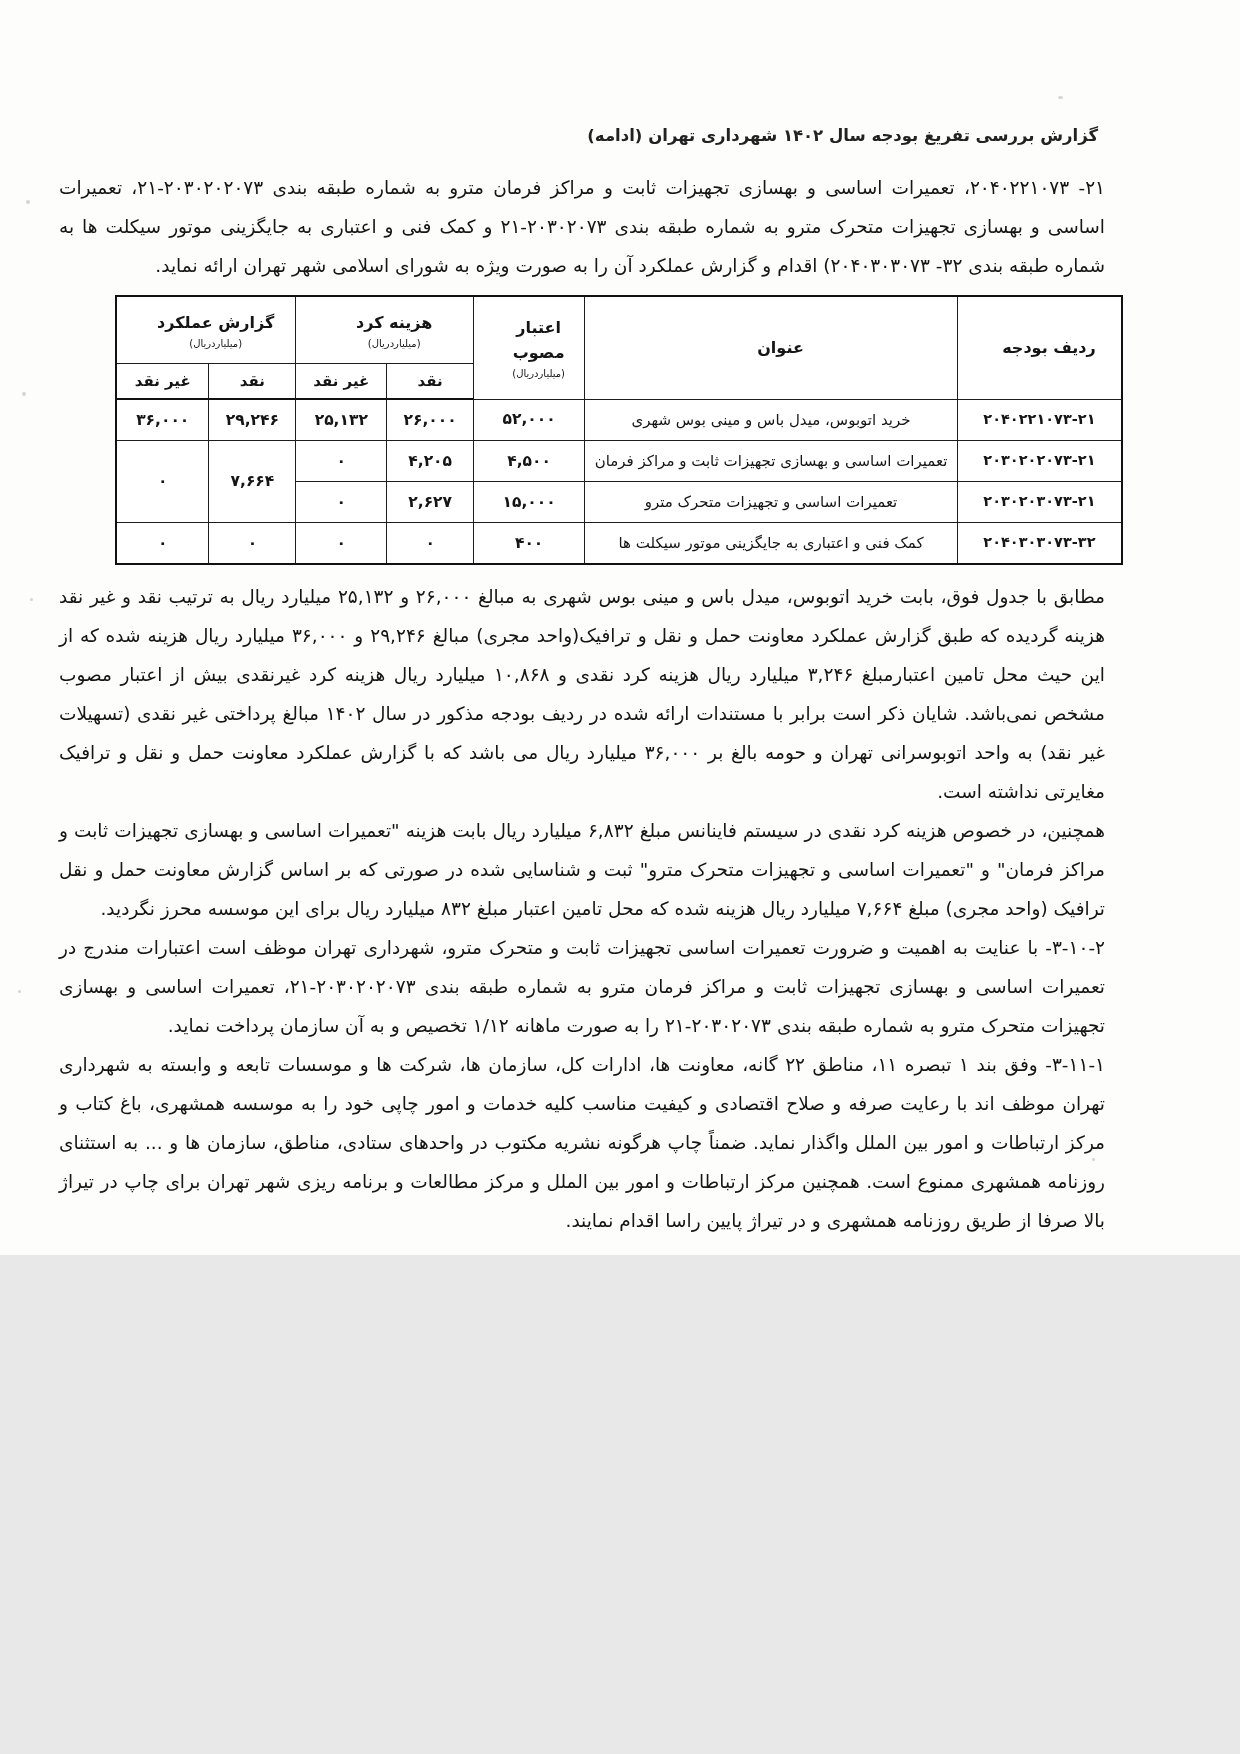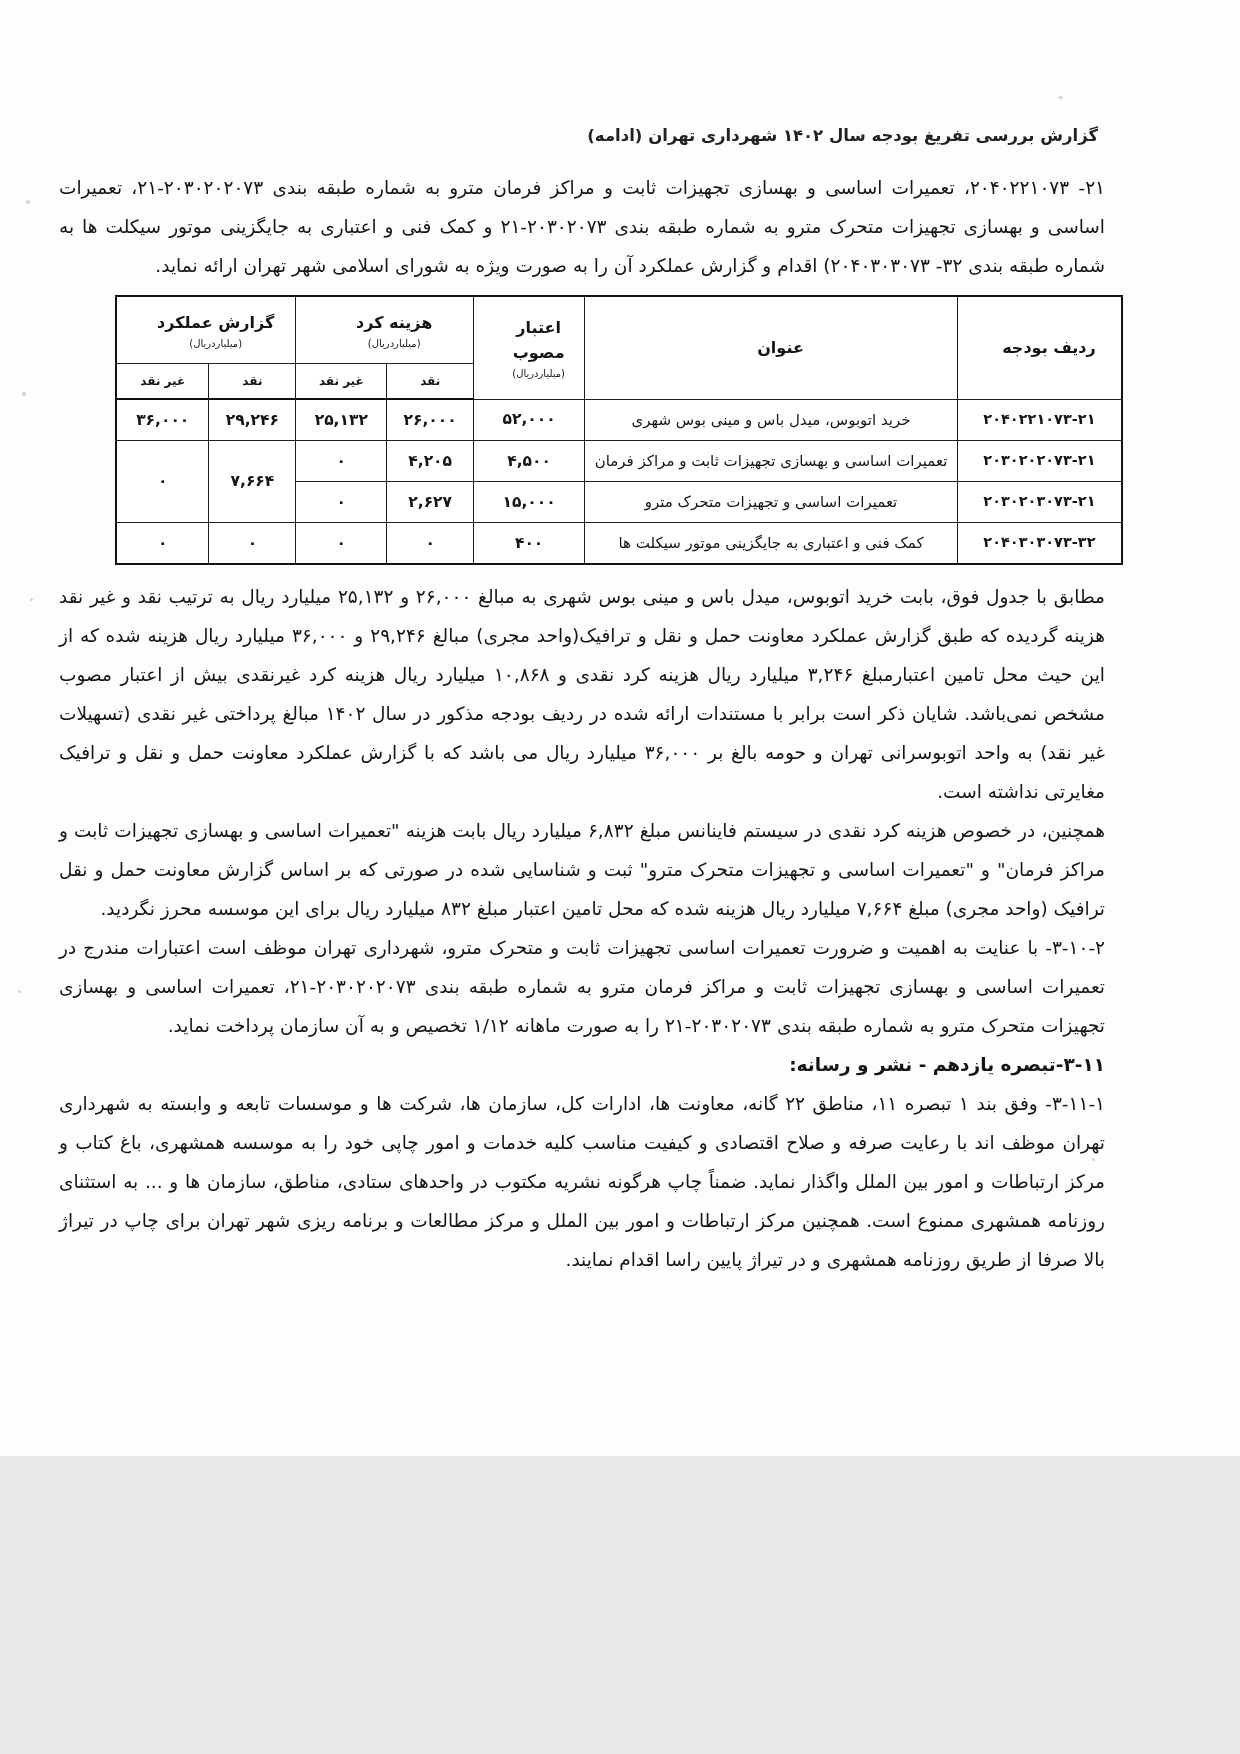--- a/index.html
+++ b/index.html
@@ -1,18 +1,18 @@
 <!DOCTYPE html>
 <html lang="fa" dir="rtl"><head>
 <meta charset="utf-8">
 <style>
   html,body { margin:0; padding:0; background:#e8e8e8; }
   .page {
     position:relative;
-    width:1240px; height:1456px;
+    width:1240px; height:1255px;
     margin:0 auto;
     background:#fdfdfc;
     overflow:hidden;
     direction:rtl;
     font-family:"DejaVu Sans", sans-serif;
     color:#1a1a1a;
   }
   
   .speck { position:absolute; background:#c2c2c2; border-radius:50%; width:4px; height:4px; opacity:.7; }
   .speck:nth-child(1){ left:26px; top:200px; }
@@ -47,21 +47,21 @@
   table.budget-table th, table.budget-table td {
     border:1.6px solid #1d1d1d;
     text-align:center;
     vertical-align:middle;
     padding:2px 4px;
     line-height:1.35;
   }
   table.budget-table { border:2.6px solid #111; }
   .th-main { font-size:16px; font-weight:700; }
   .th-unit { font-size:10px; font-weight:400; display:block; margin-top:2px; }
-  tr.subhead th { font-size:12px; font-weight:700; height:30px; border-bottom:2.4px solid #111; }
+  tr.subhead th { font-size:15px; font-weight:700; height:30px; border-bottom:2.4px solid #111; }
   tr.head th { height:62px;padding-left:23px; }
   tr.datarow td { height:36px; }
   td.c-radif { font-size:14.5px; font-weight:700; letter-spacing:.5px; }
   td.c-onvan { font-size:15px; }
   td.c-num  { font-size:15.5px; font-weight:700; }
 
   .page-num {
     position:absolute; top:1578px; left:594px;
     font-size:18px; font-weight:700; color:#2b2b2b;margin-left:20px;
   }
@@ -183,21 +183,20 @@
         <td class="c-num">۰</td>
         <td class="c-num">۰</td>
         <td class="c-num">۰</td>
       </tr>
     </tbody>
       </table>
 
     <p>مطابق با جدول فوق، بابت خرید اتوبوس، میدل باس و مینی بوس شهری به مبالغ ۲۶,۰۰۰ و ۲۵,۱۳۲ میلیارد ریال به ترتیب نقد و غیر نقد هزینه گردیده که طبق گزارش عملکرد معاونت حمل و نقل و ترافیک(واحد مجری) مبالغ ۲۹,۲۴۶ و ۳۶,۰۰۰ میلیارد ریال هزینه شده که از این حیث محل تامین اعتبارمبلغ ۳,۲۴۶ میلیارد ریال هزینه کرد نقدی و ۱۰,۸۶۸ میلیارد ریال هزینه کرد غیرنقدی بیش از اعتبار مصوب مشخص نمی‌باشد. شایان ذکر است برابر با مستندات ارائه شده در ردیف بودجه مذکور در سال ۱۴۰۲ مبالغ پرداختی غیر نقدی (تسهیلات غیر نقد) به واحد اتوبوسرانی تهران و حومه بالغ بر ۳۶,۰۰۰ میلیارد ریال می باشد که با گزارش عملکرد معاونت حمل و نقل و ترافیک مغایرتی نداشته است.</p>
     <p>همچنین، در خصوص هزینه کرد نقدی در سیستم فاینانس مبلغ ۶,۸۳۲ میلیارد ریال بابت هزینه "تعمیرات اساسی و بهسازی تجهیزات ثابت و مراکز فرمان" و "تعمیرات اساسی و تجهیزات متحرک مترو" ثبت و شناسایی شده در صورتی که بر اساس گزارش معاونت حمل و نقل ترافیک (واحد مجری) مبلغ ۷,۶۶۴ میلیارد ریال هزینه شده که محل تامین اعتبار مبلغ ۸۳۲ میلیارد ریال برای این موسسه محرز نگردید.</p>
     <p>۳-۱۰-۲- با عنایت به اهمیت و ضرورت تعمیرات اساسی تجهیزات ثابت و متحرک مترو، شهرداری تهران موظف است اعتبارات مندرج در تعمیرات اساسی و بهسازی تجهیزات ثابت و مراکز فرمان مترو به شماره طبقه بندی ۲۰۳۰۲۰۲۰۷۳-۲۱، تعمیرات اساسی و بهسازی تجهیزات متحرک مترو به شماره طبقه بندی ۲۰۳۰۲۰۷۳-۲۱ را به صورت ماهانه ۱/۱۲ تخصیص و به آن سازمان پرداخت نماید.</p>
-    <p class="section-heading">۳-۱۱-تبصره یازدهم - نشر و رسانه:</p>
     <p>۳-۱۱-۱- وفق بند ۱ تبصره ۱۱، مناطق ۲۲ گانه، معاونت ها، ادارات کل، سازمان ها، شرکت ها و موسسات تابعه و وابسته به شهرداری تهران موظف اند با رعایت صرفه و صلاح اقتصادی و کیفیت مناسب کلیه خدمات و امور چاپی خود را به موسسه همشهری، باغ کتاب و مرکز ارتباطات و امور بین الملل واگذار نماید. ضمناً چاپ هرگونه نشریه مکتوب در واحدهای ستادی، مناطق، سازمان ها و ... به استثنای روزنامه همشهری ممنوع است. همچنین مرکز ارتباطات و امور بین الملل و مرکز مطالعات و برنامه ریزی شهر تهران برای چاپ در تیراژ بالا صرفا از طریق روزنامه همشهری و در تیراژ پایین راسا اقدام نمایند.</p>
   </div>
 
   <div class="page-num">۲۱</div>
 
   <div class="stamp-rect">
     <div class="l1">موسسه حسابرسی رازدار</div>
     <div class="l2">( حسابداران رسمی )</div>
     <div class="stamp-emblem">
       <svg viewBox="0 0 52 82" xmlns="http://www.w3.org/2000/svg">

